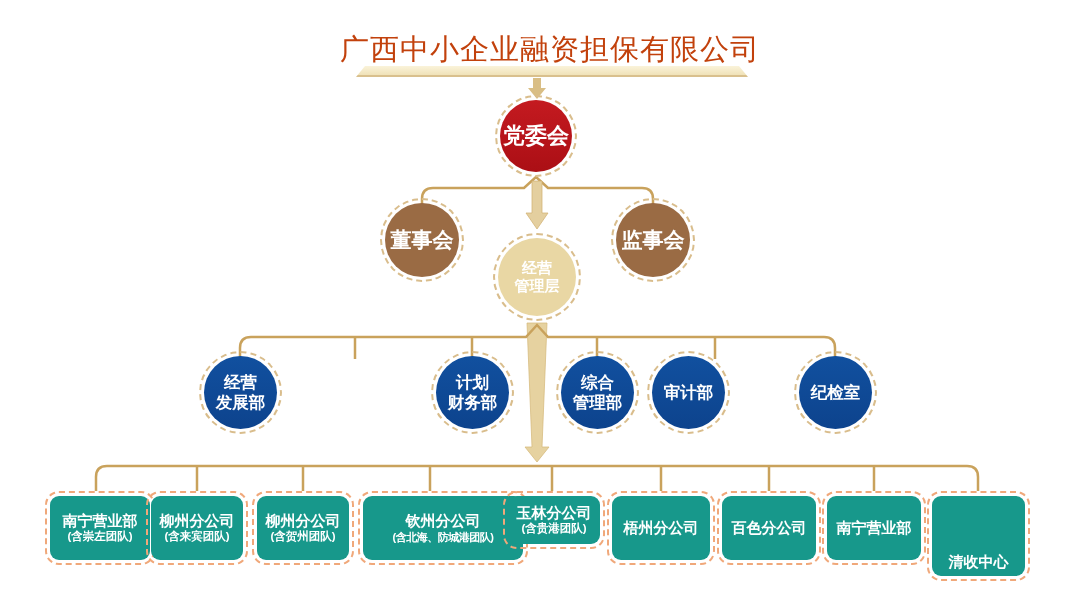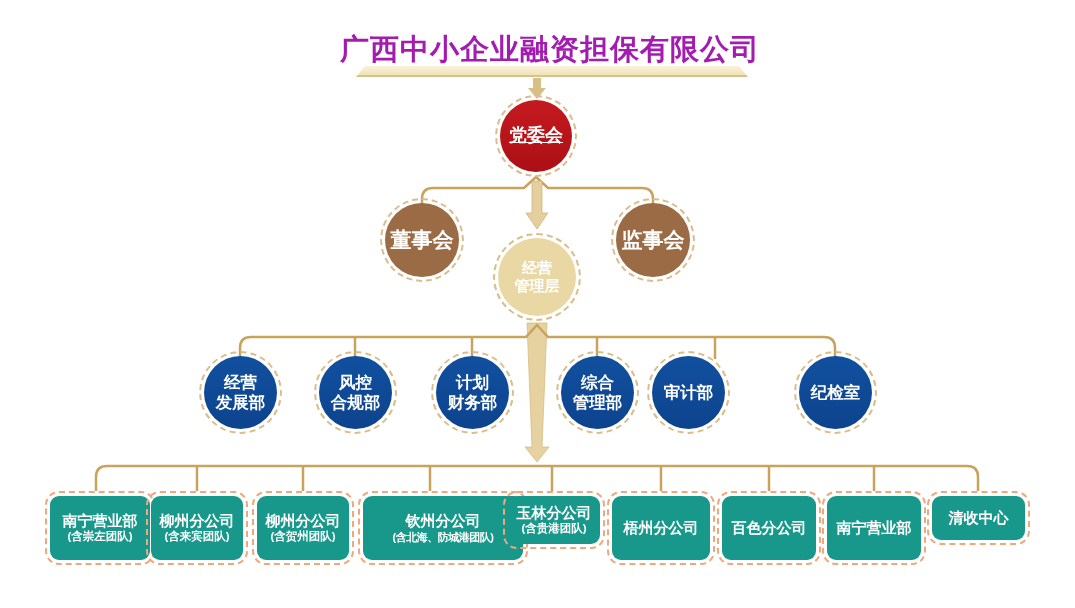--- a/index.html
+++ b/index.html
@@ -2,36 +2,36 @@
 <html><head>
 <meta charset="utf-8">
 <style>
   html,body{margin:0;padding:0;background:#fff;}
   .stage{
     position:relative;width:1075px;height:608px;background:#ffffff;overflow:hidden;
     font-family:"Liberation Sans","DejaVu Sans",sans-serif;
   }
   .title{
     position:absolute;left:340px;top:30px;width:420px;text-align:left;
-    font-size:29px;font-weight:bold;color:#a21caf;letter-spacing:1px;
+    font-size:29px;font-weight:normal;color:#c2410c;letter-spacing:1px;
   }
   .ribbon{
     position:absolute;left:356px;top:66px;width:392px;height:9px;
     background:linear-gradient(180deg,#faf3da,#f0e2b8);
     border-bottom:2px solid #d9c08d;
     clip-path:polygon(9px 0,calc(100% - 9px) 0,100% 100%,0 100%);
   }
   svg.connectors{position:absolute;left:0;top:0;}
   .node{
     position:absolute;display:flex;align-items:center;justify-content:center;
     text-align:center;color:#ffffff;font-weight:bold;box-sizing:border-box;
   }
   .circle{border-radius:50%;outline:2px dashed #d9bd8c;outline-offset:3px;}
   .label{white-space:pre-line;line-height:1.18;}
-  .red{background:linear-gradient(180deg,#c41a20,#ab0f15);font-size:18px;text-decoration:underline;}
+  .red{background:linear-gradient(180deg,#c41a20,#ab0f15);font-size:22px;}
   .brown{background:#9a6b44;font-size:21px;}
   .cream{background:#e9d7a4;font-size:15px;}
   .blue{background:linear-gradient(180deg,#11509f,#0d438d);font-size:16.5px;}
   .box{
     background:#17988b;border-radius:9px;flex-direction:column;
     outline:2px dashed #f0a87a;outline-offset:3px;padding:4px 2px;
   }
   .box .name{font-size:15px;line-height:1.25;}
   .box .sub{font-size:11.5px;line-height:1.2;font-weight:bold;}
   .box.wide .sub{font-size:11px;letter-spacing:-0.5px;}
@@ -74,24 +74,20 @@
 
   <div class="node circle cream" style="left:498px;top:238px;width:78px;height:78px;">
     <span class="label">经营
 管理层</span>
   </div>
 
   <div class="node circle blue" style="left:204px;top:356px;width:73px;height:73px;">
     <span class="label">经营
 发展部</span>
   </div>
-  <div class="node circle blue" style="left:319px;top:356px;width:73px;height:73px;">
-    <span class="label">风控
-合规部</span>
-  </div>
   <div class="node circle blue" style="left:436px;top:356px;width:73px;height:73px;">
     <span class="label">计划
 财务部</span>
   </div>
   <div class="node circle blue" style="left:561px;top:356px;width:73px;height:73px;">
     <span class="label">综合
 管理部</span>
   </div>
   <div class="node circle blue" style="left:652px;top:356px;width:73px;height:73px;">
     <span class="label">审计部</span>
@@ -122,17 +118,17 @@
   </div>
   <div class="node box" style="left:612px;top:496px;width:98px;height:64px;">
     <span class="name">梧州分公司</span>
   </div>
   <div class="node box" style="left:722px;top:496px;width:94px;height:64px;">
     <span class="name">百色分公司</span>
   </div>
   <div class="node box" style="left:827px;top:496px;width:94px;height:64px;">
     <span class="name">南宁营业部</span>
   </div>
-  <div class="node box" style="left:932px;top:496px;width:93px;height:44px;">
+  <div class="node box" style="left:932px;top:496px;width:93px;height:80px;justify-content:flex-end;">
     <span class="name">清收中心</span>
   </div>
 
 </div>
 
 </body></html>

